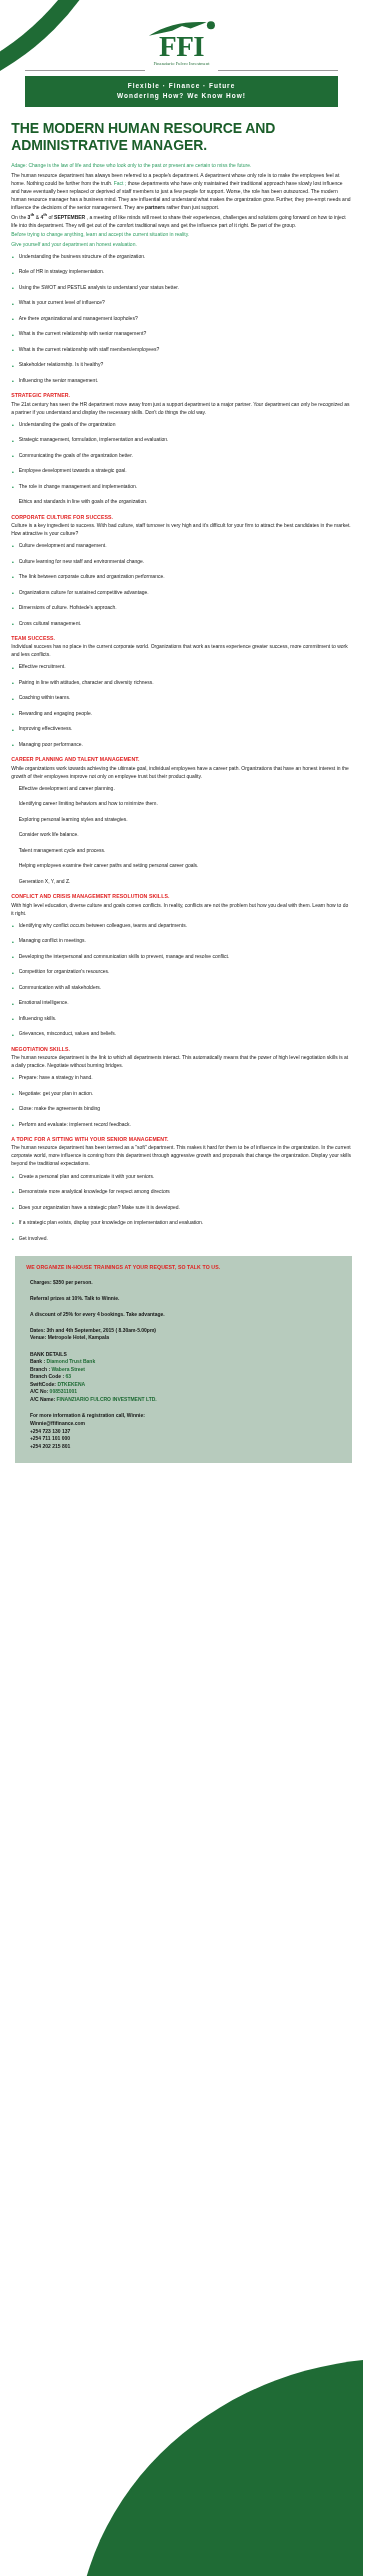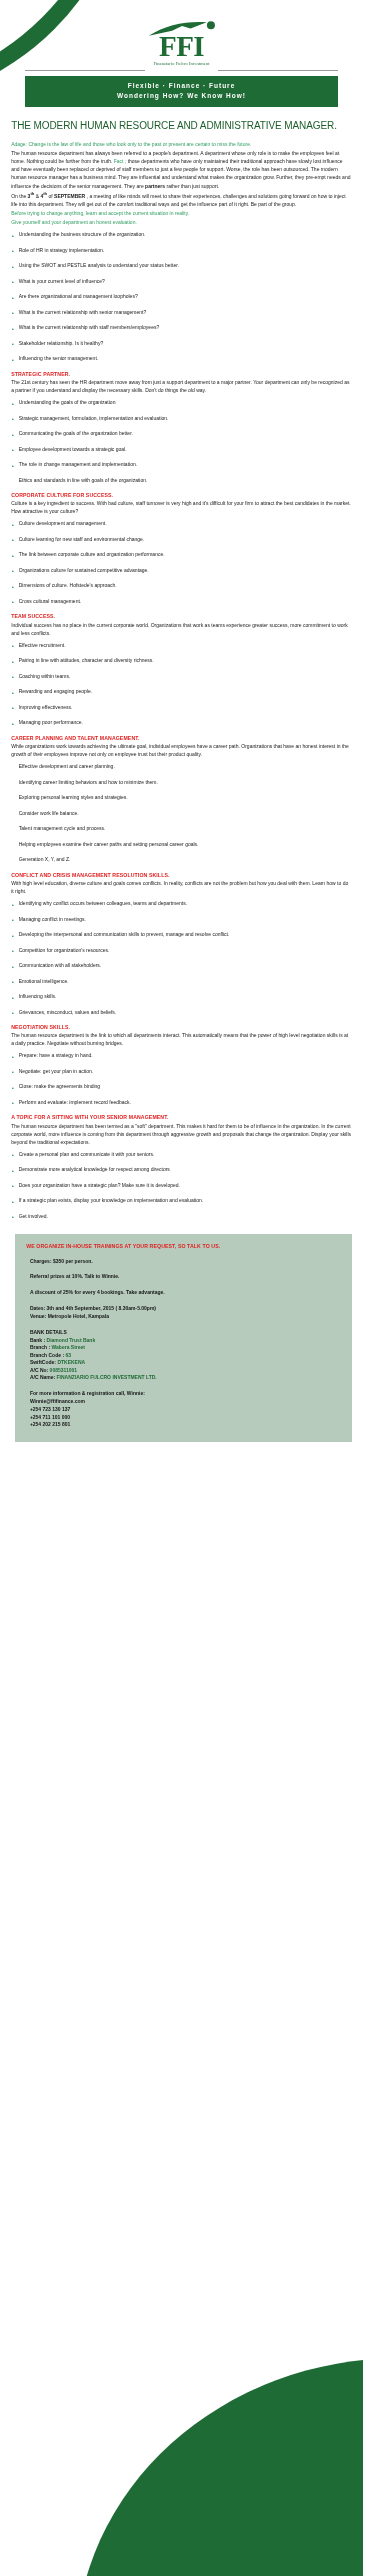--- a/index.html
+++ b/index.html
@@ -94,22 +94,22 @@
     line-height:1.55;
   }
 
   
   .content {
     position:relative;
     z-index:3;
     padding:13.7px 11.2px 0 11.2px;
   }
   h1.doc-title {
-    font-size:10px;
-    font-weight:400;
+    font-size:14px;
+    font-weight:700;
     color:#1b5e2a;
     margin:0 0 7.5px 0;
     letter-spacing:-0.1px;
     line-height:1.2;
   }
   p.para {
     font-size:5px;
     line-height:1.62;
     margin:0 0 1.2px 0;
     color:#1a1a1a;

